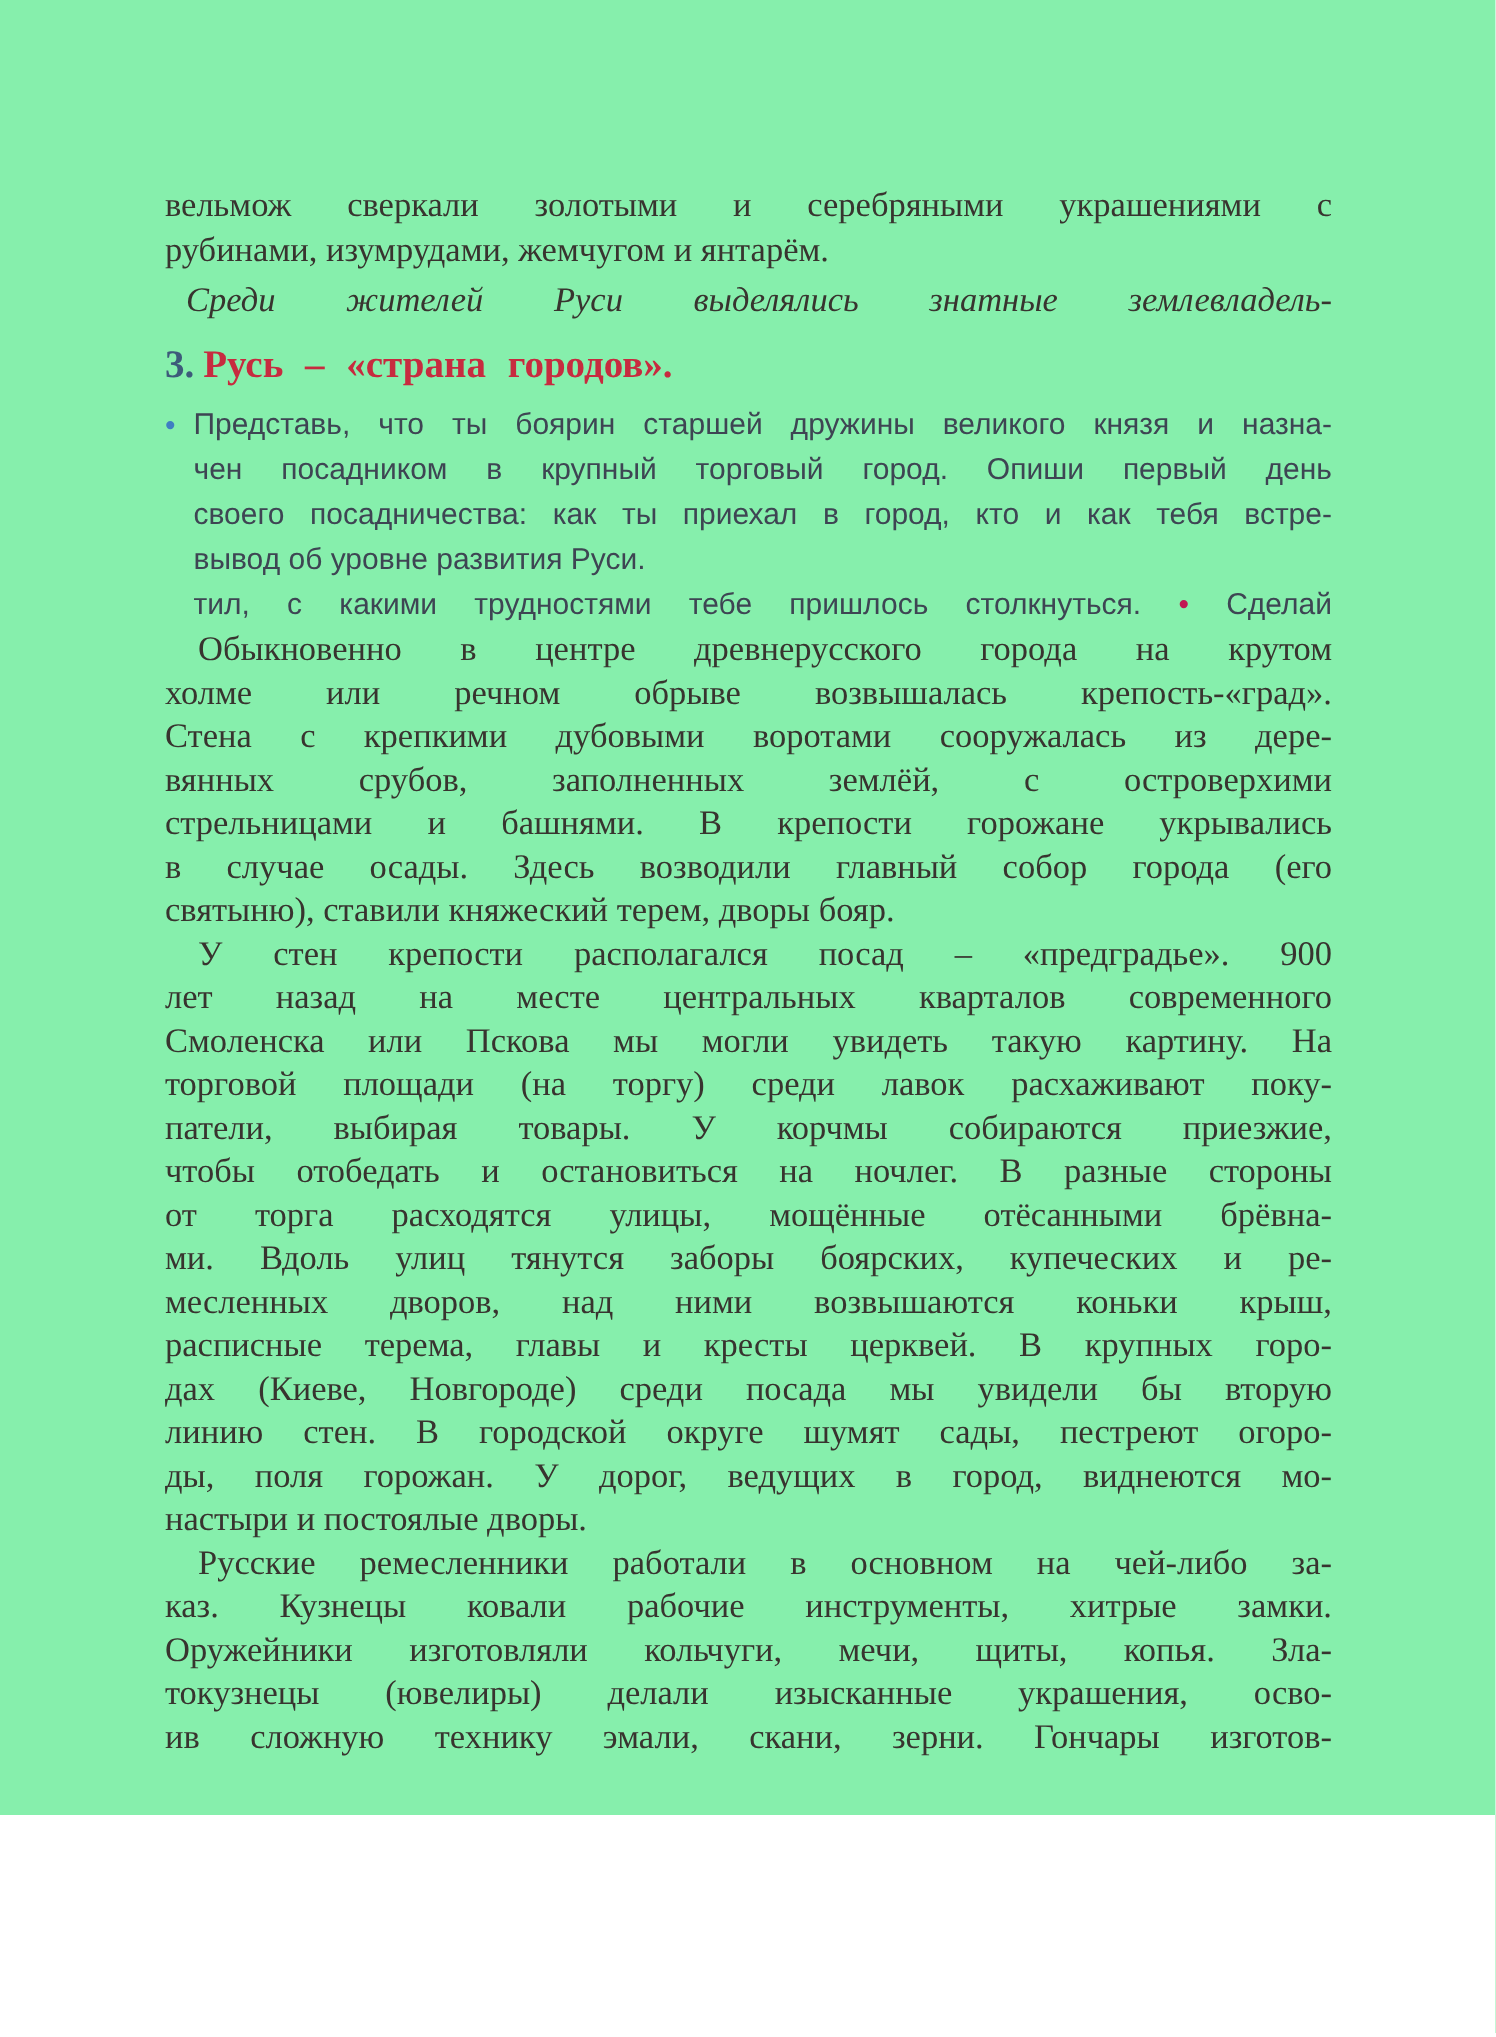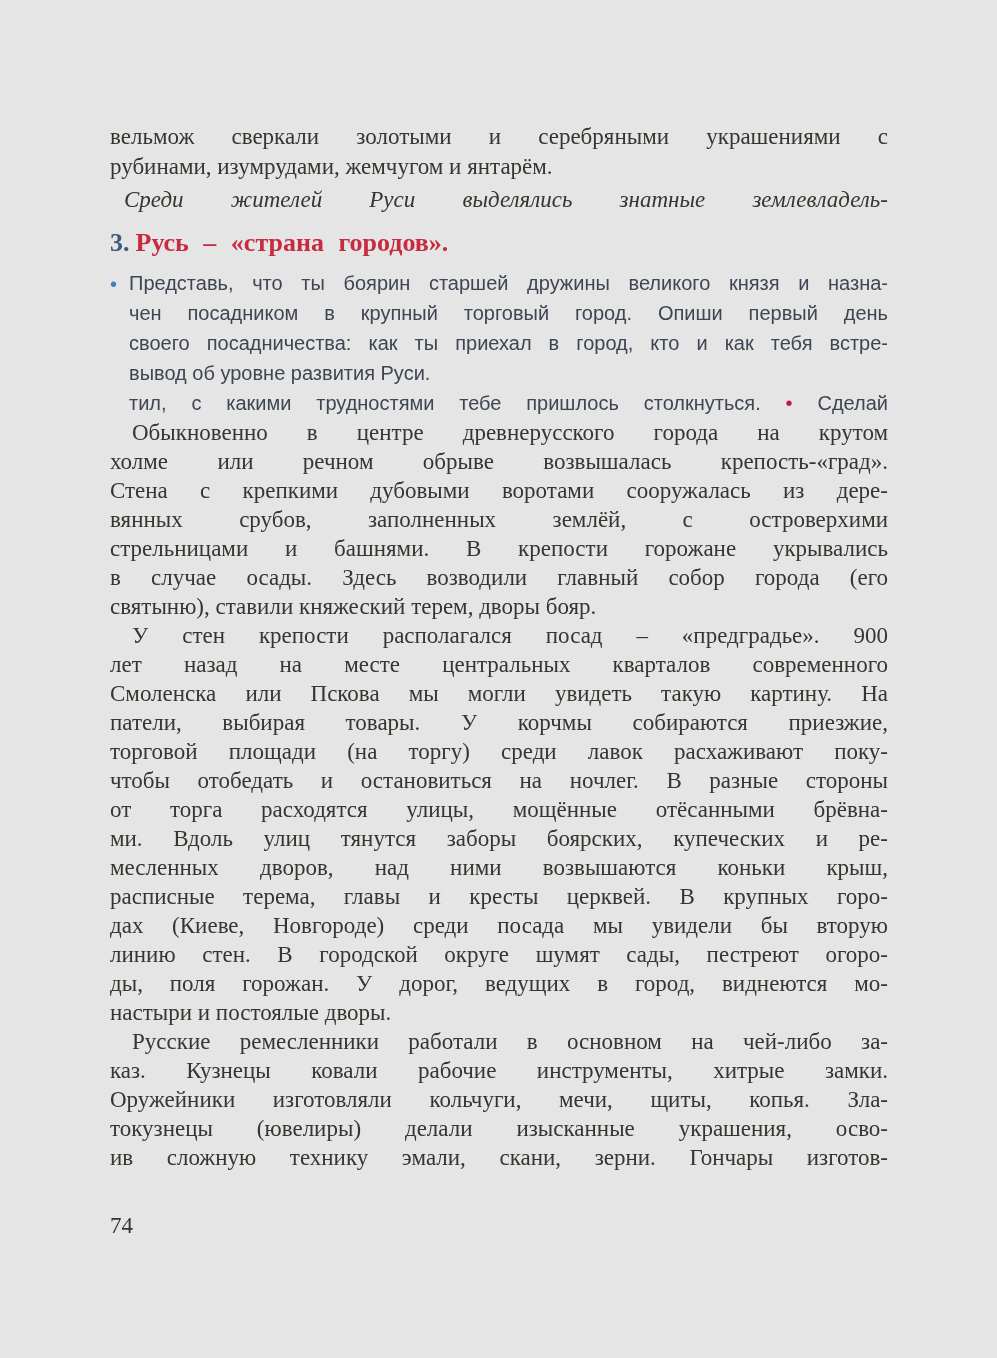--- a/index.html
+++ b/index.html
@@ -1,20 +1,20 @@
 <!DOCTYPE html>
 <html lang="ru"><head>
 <meta charset="utf-8">
 <style>
   html, body { margin: 0; padding: 0; background: #ffffff; }
   .page {
     position: relative;
     width: 997px;
-    height: 1358px;
-    background: #e5e5e5;
+    height: 1210px;
+    background: #86efac;
     font-family: "Liberation Serif", serif;
     color: #38342f;
     overflow: hidden;
   }
   .column {
     position: absolute;
     left: 110px;
     top: 122px;
     width: 778px;
   }
@@ -107,22 +107,22 @@
       <div class="tline">вянных срубов, заполненных землёй, с островерхими</div>
       <div class="tline">стрельницами и башнями. В крепости горожане укрывались</div>
       <div class="tline">в случае осады. Здесь возводили главный собор города (его</div>
       <div class="tline flush">святыню), ставили княжеский терем, дворы бояр.</div>
     </div>
 
     <div class="body-block">
       <div class="tline indent">У стен крепости располагался посад – «предградье». 900</div>
       <div class="tline">лет назад на месте центральных кварталов современного</div>
       <div class="tline">Смоленска или Пскова мы могли увидеть такую картину. На</div>
+      <div class="tline">торговой площади (на торгу) среди лавок расхаживают поку-</div>
       <div class="tline">патели, выбирая товары. У корчмы собираются приезжие,</div>
-      <div class="tline">торговой площади (на торгу) среди лавок расхаживают поку-</div>
       <div class="tline">чтобы отобедать и остановиться на ночлег. В разные стороны</div>
       <div class="tline">от торга расходятся улицы, мощённые отёсанными брёвна-</div>
       <div class="tline">ми. Вдоль улиц тянутся заборы боярских, купеческих и ре-</div>
       <div class="tline">месленных дворов, над ними возвышаются коньки крыш,</div>
       <div class="tline">расписные терема, главы и кресты церквей. В крупных горо-</div>
       <div class="tline">дах (Киеве, Новгороде) среди посада мы увидели бы вторую</div>
       <div class="tline">линию стен. В городской округе шумят сады, пестреют огоро-</div>
       <div class="tline">ды, поля горожан. У дорог, ведущих в город, виднеются мо-</div>
       <div class="tline flush">настыри и постоялые дворы.</div>
     </div>

